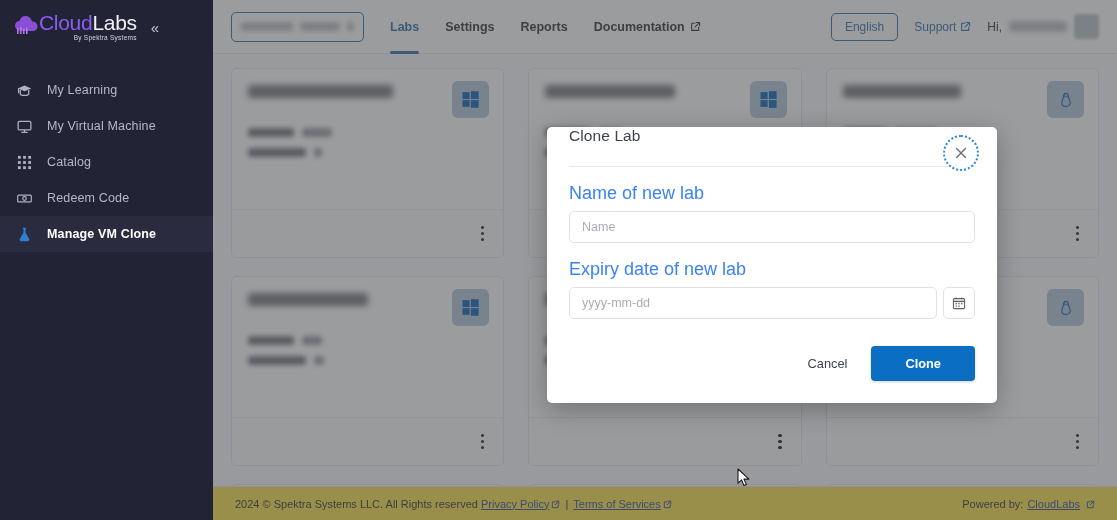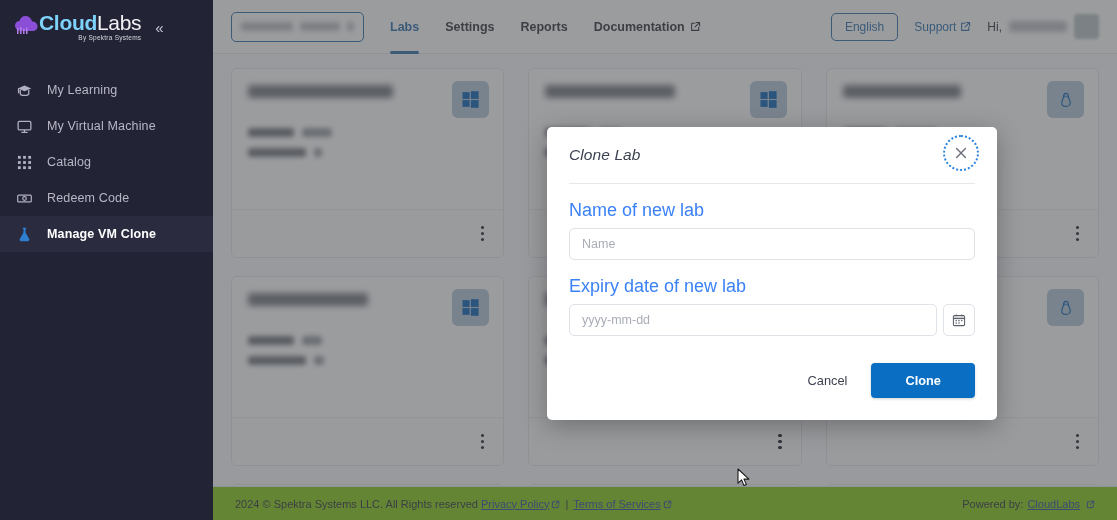--- a/index.html
+++ b/index.html
@@ -45,21 +45,21 @@
     display: flex;
     flex-direction: column;
     line-height: 1;
     position: relative;
   }
   .logo-main {
     font-size: 21px;
     letter-spacing: -0.3px;
     white-space: nowrap;
   }
-  .logo-main .b { font-weight: bold; color: #7dd3fc; }
+  .logo-main .b { font-weight: normal; color: #8b5cf6; }
   .logo-main .l { font-weight: 300; color: #f1f1f4; }
   .logo-sub {
     font-size: 6.5px;
     color: #d8d8e0;
     text-align: right;
     letter-spacing: 0.25px;
     margin-top: 2px;
     white-space: nowrap;
   }
   .collapse-btn {
@@ -281,21 +281,21 @@
     flex-direction: column;
     gap: 3px;
     padding: 4px 3px;
   }
   .kebab i { width: 3.2px; height: 3.2px; border-radius: 50%; background: #1c1c26; display:block; }
 
   
   .footer {
     flex: 0 0 34px;
     height: 34px;
-    background: #84cc16;
+    background: #fde047;
     border-top: 1px solid #e7e9ec;
     display: flex;
     align-items: center;
     padding: 0 22px;
     font-size: 11px;
     color: #2c3038;
   }
   .footer a {
     color: #2a4d9e;
     text-decoration: underline;
@@ -317,26 +317,24 @@
     left: 334px;
     top: 127px;
     width: 450px;
     background: #ffffff;
     border-radius: 5px;
     z-index: 30;
     box-shadow: 0 6px 26px rgba(0,0,0,0.28);
     padding: 0 22px 22px 22px;
   }
   .modal-head {
-    height: 57px;
-    display: flex;
-    align-items: center;
+    height: 40px;
+    display: flex;
     border-bottom: 1px solid #e6e8ec;
     position: relative;
-    font-style: italic;
   }
   .modal-title {
     font-size: 15.5px;
     color: #3d4350;
     letter-spacing: 0.1px;
   }
   .modal-close {
     position: absolute;
     right: -4px;
     top: 8px;

